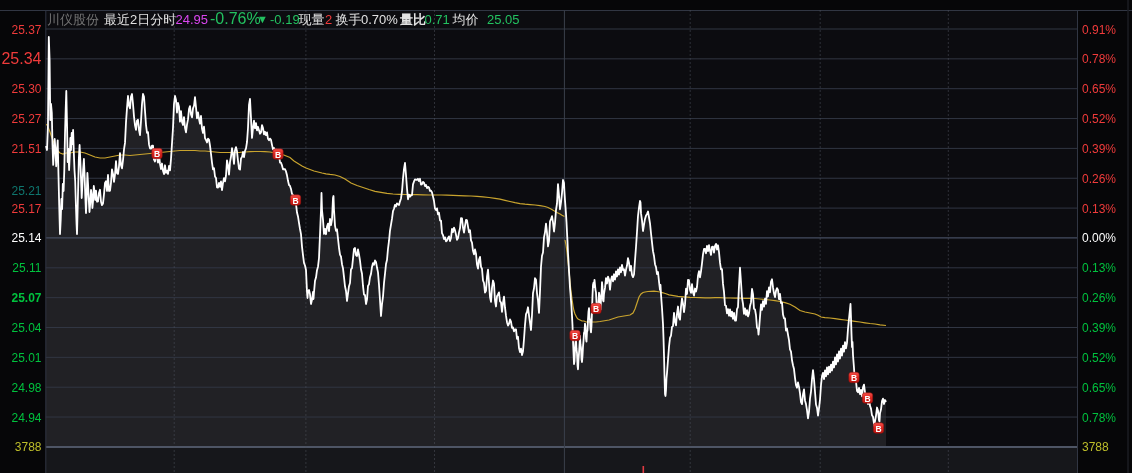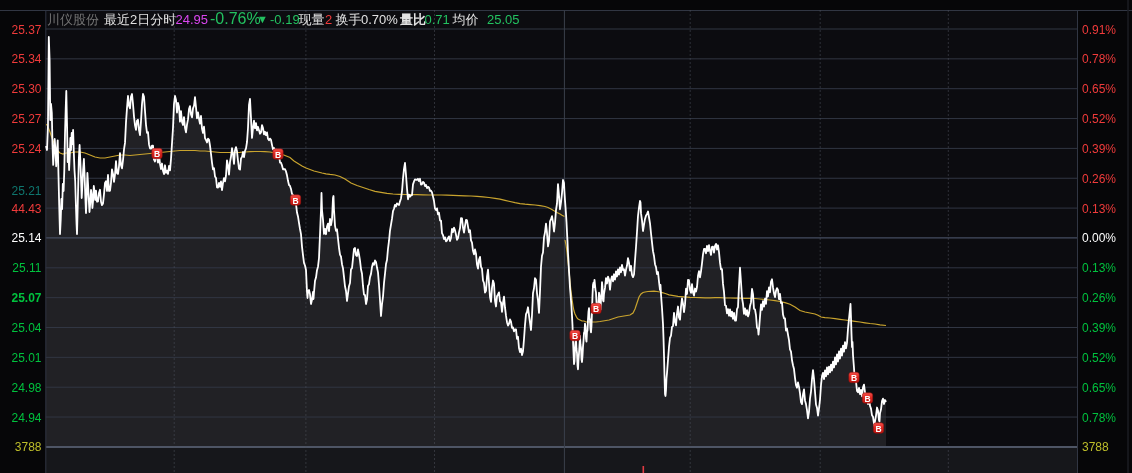--- a/index.html
+++ b/index.html
@@ -62,26 +62,26 @@
 <rect x="590.8" y="303.3" width="10.4" height="10.4" rx="2.6" fill="url(#bg)" stroke="#8f0f0a" stroke-width="0.5"></rect>
 <text x="596" y="312.1" text-anchor="middle" font-family="Liberation Sans, sans-serif" font-size="8.5" font-weight="bold" fill="#ffffff">B</text>
 <rect x="848.8" y="372.3" width="10.4" height="10.4" rx="2.6" fill="url(#bg)" stroke="#8f0f0a" stroke-width="0.5"></rect>
 <text x="854" y="381.1" text-anchor="middle" font-family="Liberation Sans, sans-serif" font-size="8.5" font-weight="bold" fill="#ffffff">B</text>
 <rect x="862.3" y="392.8" width="10.4" height="10.4" rx="2.6" fill="url(#bg)" stroke="#8f0f0a" stroke-width="0.5"></rect>
 <text x="867.5" y="401.6" text-anchor="middle" font-family="Liberation Sans, sans-serif" font-size="8.5" font-weight="bold" fill="#ffffff">B</text>
 <rect x="873.3" y="422.8" width="10.4" height="10.4" rx="2.6" fill="url(#bg)" stroke="#8f0f0a" stroke-width="0.5"></rect>
 <text x="878.5" y="431.6" text-anchor="middle" font-family="Liberation Sans, sans-serif" font-size="8.5" font-weight="bold" fill="#ffffff">B</text>
 </svg>
 <div style="position:absolute;right:1090.5px;top:29.5px;transform:translateY(-50%);color:#f03b3b;font-size:12px;font-weight:normal;line-height:1">25.37</div>
-    <div style="position:absolute;right:1090.5px;top:59.35px;transform:translateY(-50%);color:#f03b3b;font-size:12px;font-weight:normal;line-height:1">25.34</div>
+    <div style="position:absolute;right:1090.5px;top:59.35px;transform:translateY(-50%);color:#f03b3b;font-size:16px;font-weight:normal;line-height:1">25.34</div>
     <div style="position:absolute;right:1090.5px;top:89.2px;transform:translateY(-50%);color:#f03b3b;font-size:12px;font-weight:normal;line-height:1">25.30</div>
     <div style="position:absolute;right:1090.5px;top:119.05000000000001px;transform:translateY(-50%);color:#f03b3b;font-size:12px;font-weight:normal;line-height:1">25.27</div>
-    <div style="position:absolute;right:1090.5px;top:148.9px;transform:translateY(-50%);color:#f03b3b;font-size:12px;font-weight:normal;line-height:1">25.24</div>
+    <div style="position:absolute;right:1090.5px;top:148.9px;transform:translateY(-50%);color:#f03b3b;font-size:12px;font-weight:normal;line-height:1">21.51</div>
     <div style="position:absolute;right:1090.5px;top:191px;transform:translateY(-50%);color:#0f766e;font-size:12px;font-weight:normal;line-height:1">25.21</div>
-    <div style="position:absolute;right:1090.5px;top:208.60000000000002px;transform:translateY(-50%);color:#f03b3b;font-size:12px;font-weight:normal;line-height:1">44.43</div>
+    <div style="position:absolute;right:1090.5px;top:208.60000000000002px;transform:translateY(-50%);color:#f03b3b;font-size:12px;font-weight:normal;line-height:1">25.17</div>
     <div style="position:absolute;right:1090.5px;top:238.45000000000002px;transform:translateY(-50%);color:#ffffff;font-size:12px;font-weight:normal;line-height:1">25.14</div>
     <div style="position:absolute;right:1090.5px;top:268.3px;transform:translateY(-50%);color:#00c23e;font-size:12px;font-weight:normal;line-height:1">25.11</div>
     <div style="position:absolute;right:1090.5px;top:298.15000000000003px;transform:translateY(-50%);color:#00c23e;font-size:12px;font-weight:bold;line-height:1">25.07</div>
     <div style="position:absolute;right:1090.5px;top:328.0px;transform:translateY(-50%);color:#00c23e;font-size:12px;font-weight:normal;line-height:1">25.04</div>
     <div style="position:absolute;right:1090.5px;top:357.85px;transform:translateY(-50%);color:#00c23e;font-size:12px;font-weight:normal;line-height:1">25.01</div>
     <div style="position:absolute;right:1090.5px;top:387.70000000000005px;transform:translateY(-50%);color:#00c23e;font-size:12px;font-weight:normal;line-height:1">24.98</div>
     <div style="position:absolute;right:1090.5px;top:417.55px;transform:translateY(-50%);color:#00c23e;font-size:12px;font-weight:normal;line-height:1">24.94</div>
     <div style="position:absolute;right:1090.5px;top:447.40000000000003px;transform:translateY(-50%);color:#bdbd2a;font-size:12px;font-weight:normal;line-height:1">3788</div>
     <div style="position:absolute;left:1082px;top:29.5px;transform:translateY(-50%);color:#f03b3b;font-size:12px;font-weight:normal;line-height:1">0.91%</div>
     <div style="position:absolute;left:1082px;top:59.35px;transform:translateY(-50%);color:#f03b3b;font-size:12px;font-weight:normal;line-height:1">0.78%</div>

